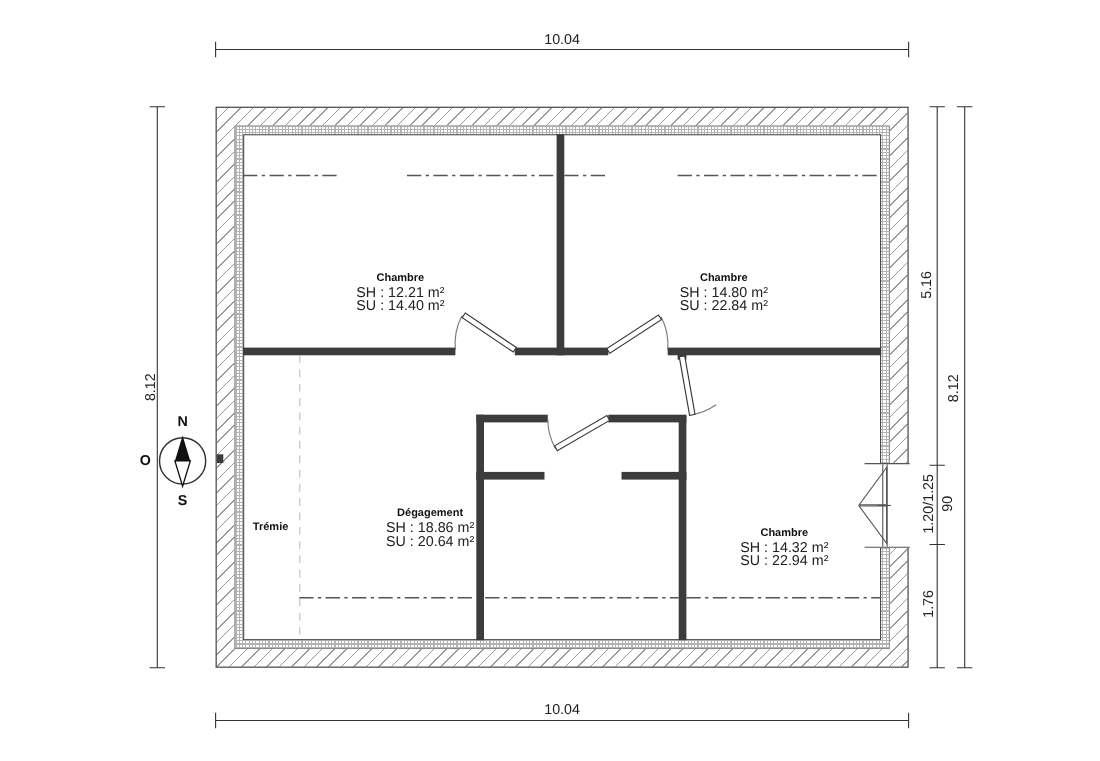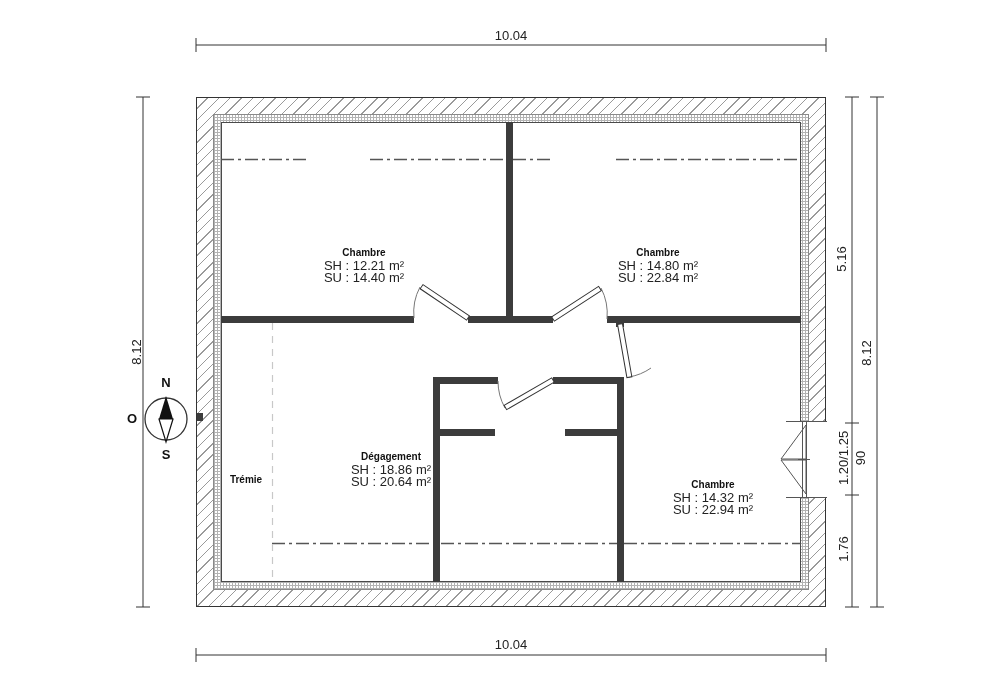--- a/index.html
+++ b/index.html
@@ -136,21 +136,21 @@
       <div>SU : 14.40 m²</div>
     </div>
   </div>
   <div class="room" style="left:658px;top:203px;">
     <div class="title">Chambre</div>
     <div class="areas">
       <div>SH : 14.80 m²</div>
       <div>SU : 22.84 m²</div>
     </div>
   </div>
-  <div class="room" style="left:391px;top:407px;">
+  <div class="room" style="left:391px;top:417px;">
     <div class="title">Dégagement</div>
     <div class="areas">
       <div>SH : 18.86 m²</div>
       <div>SU : 20.64 m²</div>
     </div>
   </div>
   <div class="room" style="left:713px;top:435px;">
     <div class="title">Chambre</div>
     <div class="areas">
       <div>SH : 14.32 m²</div>

